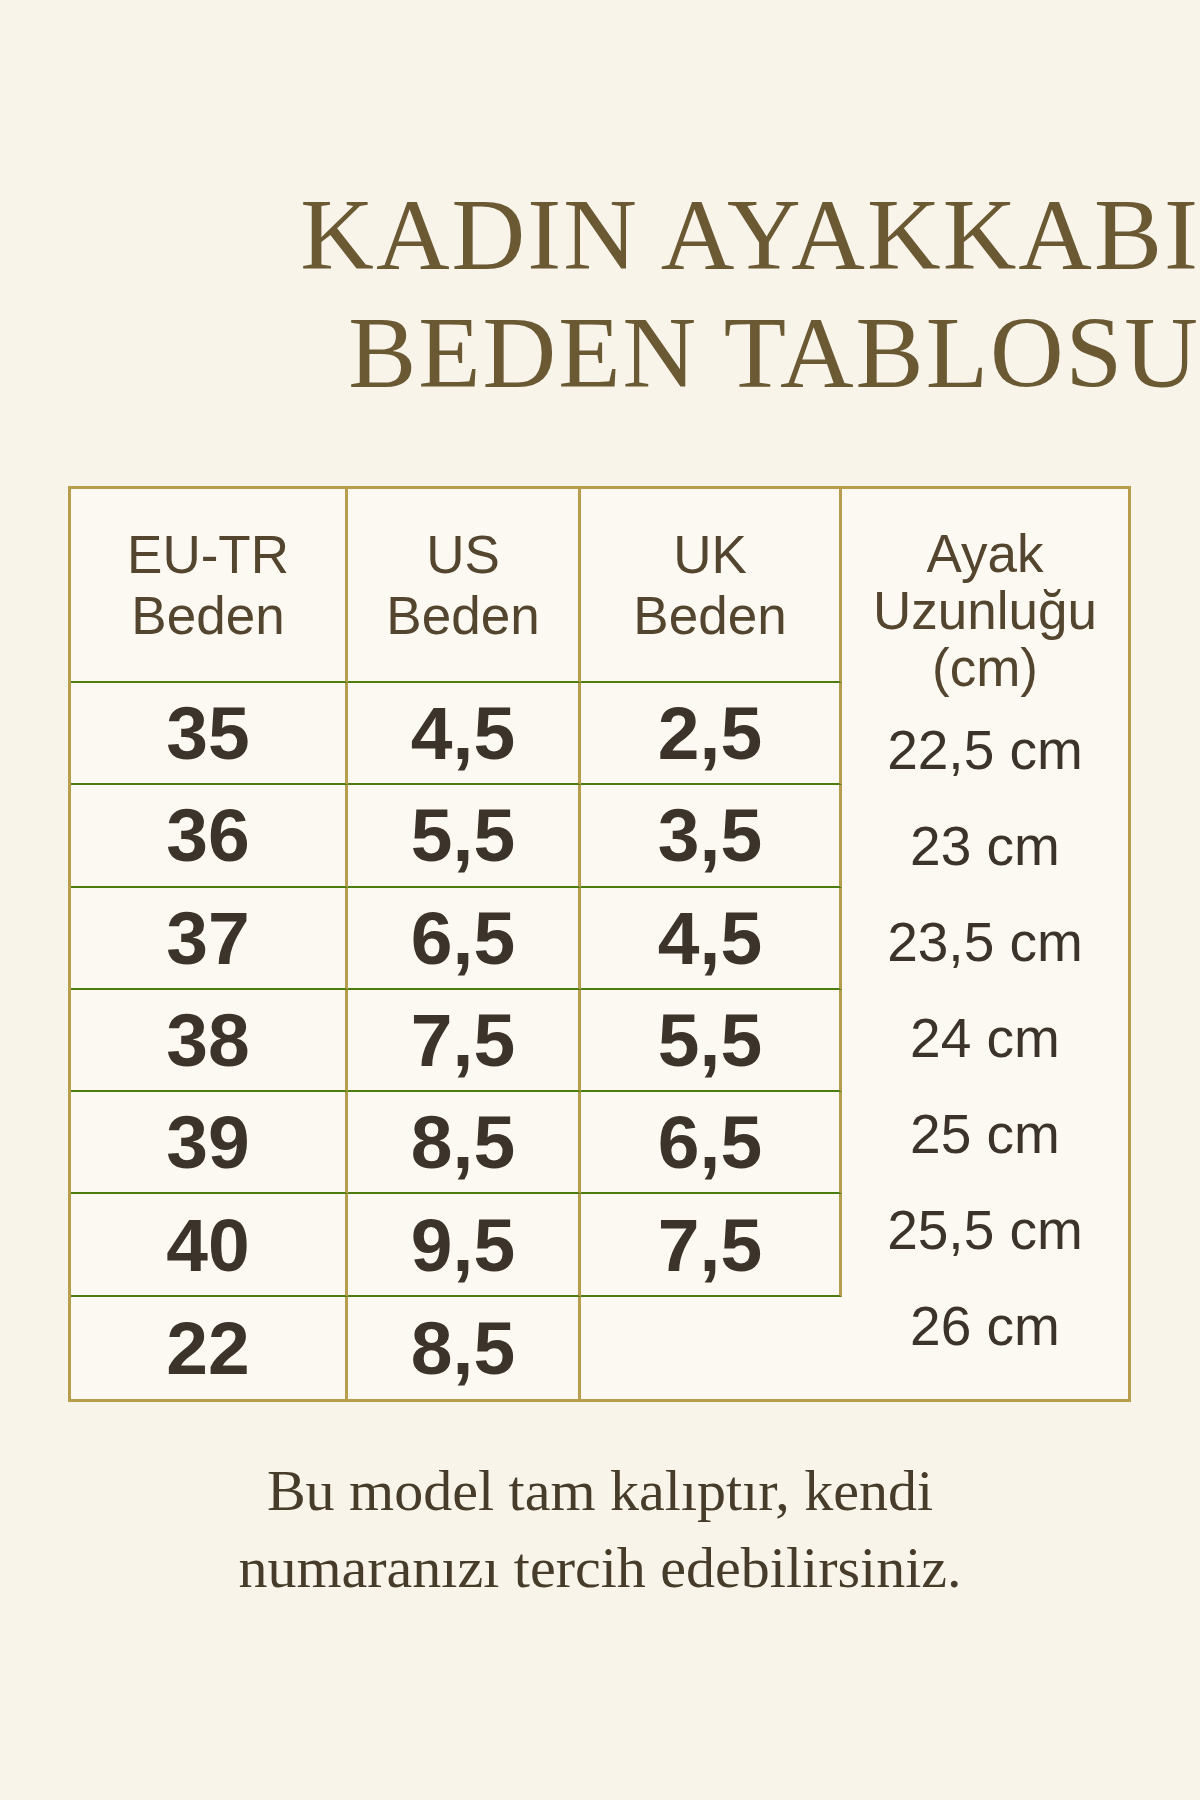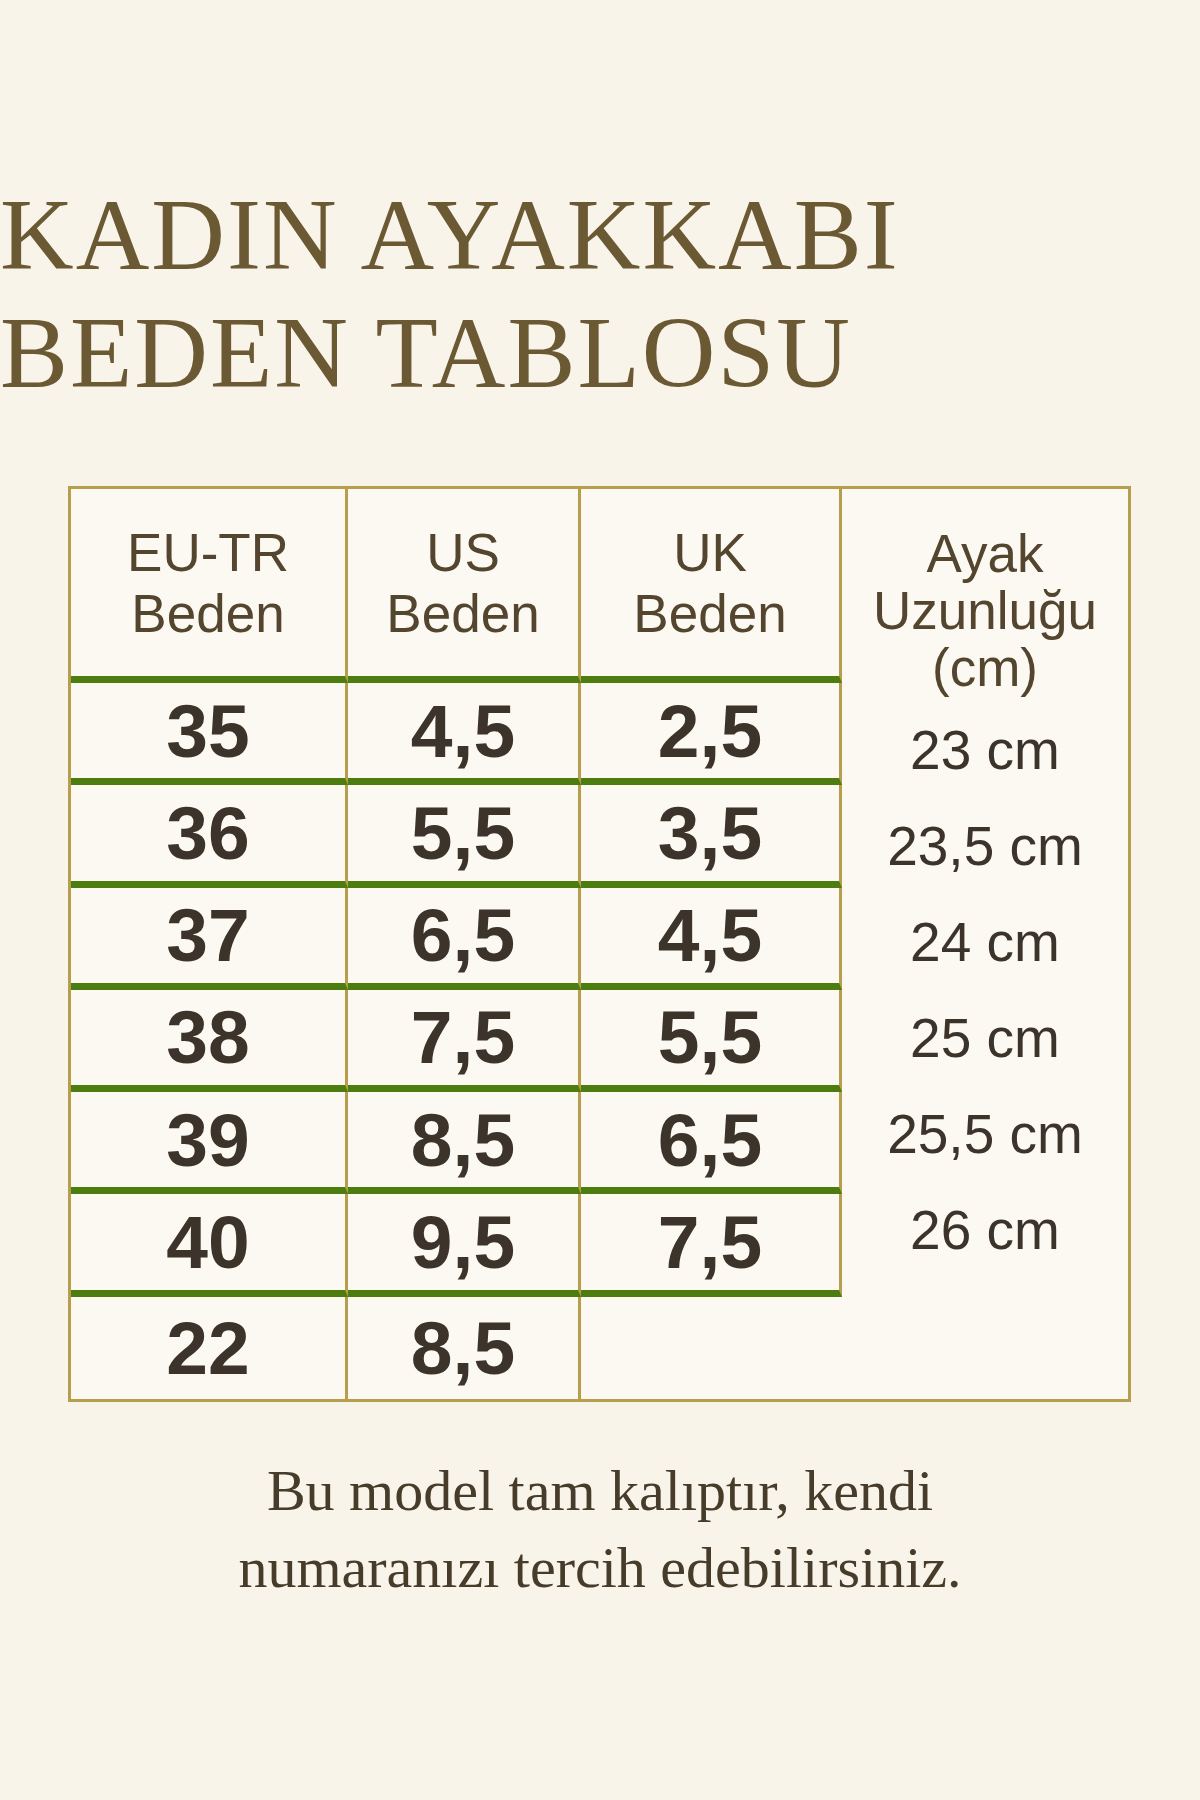--- a/index.html
+++ b/index.html
@@ -15,21 +15,21 @@
     overflow: hidden;
   }
 
   
   .title {
     position: absolute;
     top: 176px;
     left: 0;
     width: 100%;
     margin: 0;
-    text-align: left;
+    text-align: right;
     font-family: "Liberation Serif", serif;
     font-weight: 400;
     font-size: 102px;
     line-height: 118px;
     letter-spacing: 2px;
     color: #6b5933;
   }
   .title span { display: block; }
 
   
@@ -59,21 +59,21 @@
     display: flex;
     flex-direction: column;
     align-items: center;
     justify-content: center;
     font-size: 53px;
     line-height: 61px;
     color: #53452e;
     box-sizing: border-box;
   }
   .b-r { border-right: 3px solid #b79e4d; }
-  .b-b { border-bottom: 7px solid #4d7c0f; }
+  .b-b { border-bottom: 2px solid #4d7c0f; }
 
   
   .cm-cell {
     grid-column: 4;
     grid-row: 1 / 9;
     display: flex;
     flex-direction: column;
     align-items: center;
     box-sizing: border-box;
     border-radius: 8px;
@@ -123,20 +123,21 @@
 
 <div class="size-table">
 
   <div class="cm-cell">
     <div class="cm-header">
       <span>Ayak</span>
       <span>Uzunluğu</span>
       <span>(cm)</span>
     </div>
     <div class="cm-values">
+      <div class="cm-value">22,5 cm</div>
       <div class="cm-value">23 cm</div>
       <div class="cm-value">23,5 cm</div>
       <div class="cm-value">24 cm</div>
       <div class="cm-value">25 cm</div>
       <div class="cm-value">25,5 cm</div>
       <div class="cm-value">26 cm</div>
     </div>
   </div>
 
   <div class="hcell b-r b-b">

